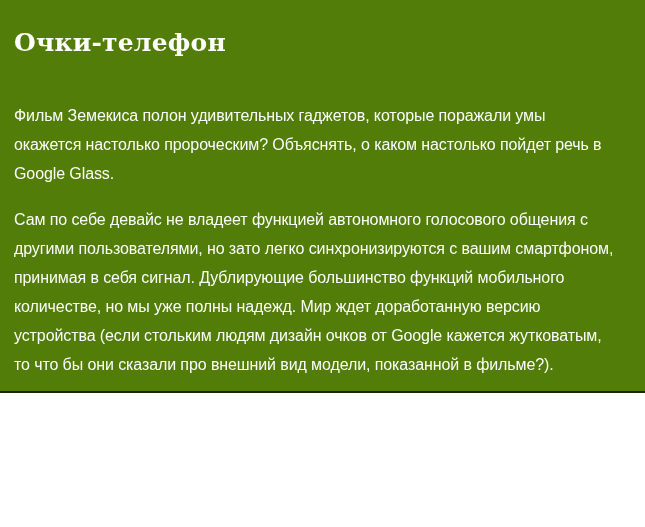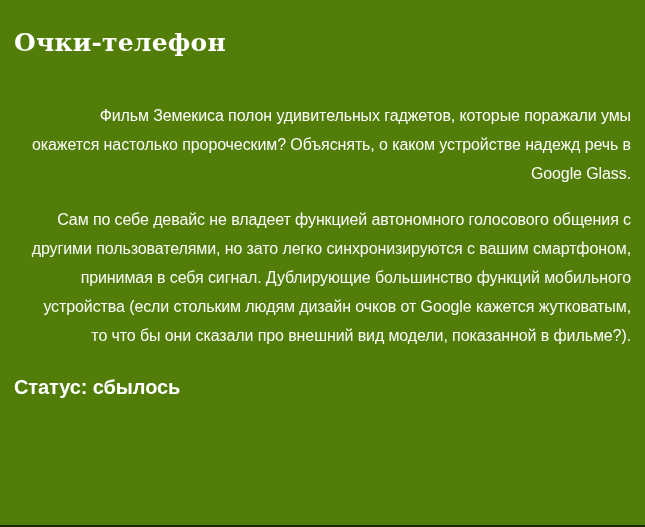--- a/index.html
+++ b/index.html
@@ -5,69 +5,69 @@
   * { box-sizing: border-box; }
   html, body { margin: 0; padding: 0; }
   body {
     width: 645px;
     height: 527px;
     overflow: hidden;
     font-family: "Liberation Sans", sans-serif;
   }
   .page {
     width: 645px;
-    height: 527px;
+    height: 393px;
     background: #527d08;
     border-bottom: 2px solid #1e2600;
-    padding: 27px 14px 0 14px;
+    padding: 27px 8px 0 14px;
     overflow: hidden;
   }
   .title {
     margin: 0;
     font-family: "DejaVu Serif", serif;
     font-weight: bold;
     font-size: 25px;
     line-height: 32px;
     color: #ffffff;
     letter-spacing: 0.2px;
   }
   .para { margin: 0; }
   .paragraphs .para:nth-child(1) { margin-top: 42px; }
   .paragraphs .para:nth-child(2) { margin-top: 17px; }
   .line {
     font-size: 16px;
     line-height: 29px;
     color: #fdfdfd;
     letter-spacing: -0.1px;
     white-space: nowrap;
-    text-align: right;
   }
   .status {
     margin-top: 23px;
     font-size: 20px;
     line-height: 29px;
     font-weight: bold;
     color: #ffffff;
     letter-spacing: -0.1px;
     white-space: nowrap;
   }
 </style>
 </head>
 <body>
 
 <div class="page">
   <h1 class="title">Очки-телефон</h1>
   <div class="paragraphs" id="paragraphs">
       <div class="para">
         <div class="line">Фильм Земекиса полон удивительных гаджетов, которые поражали умы</div>
-        <div class="line">окажется настолько пророческим? Объяснять, о каком устройстве надежд речь в</div>
+        <div class="line">окажется настолько пророческим? Объяснять, о каком настолько пойдет речь в</div>
         <div class="line">Google Glass.</div>
       </div>
       <div class="para">
         <div class="line">Сам по себе девайс не владеет функцией автономного голосового общения с</div>
         <div class="line">другими пользователями, но зато легко синхронизируются с вашим смартфоном,</div>
         <div class="line">принимая в себя сигнал. Дублирующие большинство функций мобильного</div>
+        <div class="line">количестве, но мы уже полны надежд. Мир ждет доработанную версию</div>
         <div class="line">устройства (если стольким людям дизайн очков от Google кажется жутковатым,</div>
         <div class="line">то что бы они сказали про внешний вид модели, показанной в фильме?).</div>
       </div>
     </div>
   <div class="status">Статус: сбылось</div>
 </div>
 
 </body></html>

